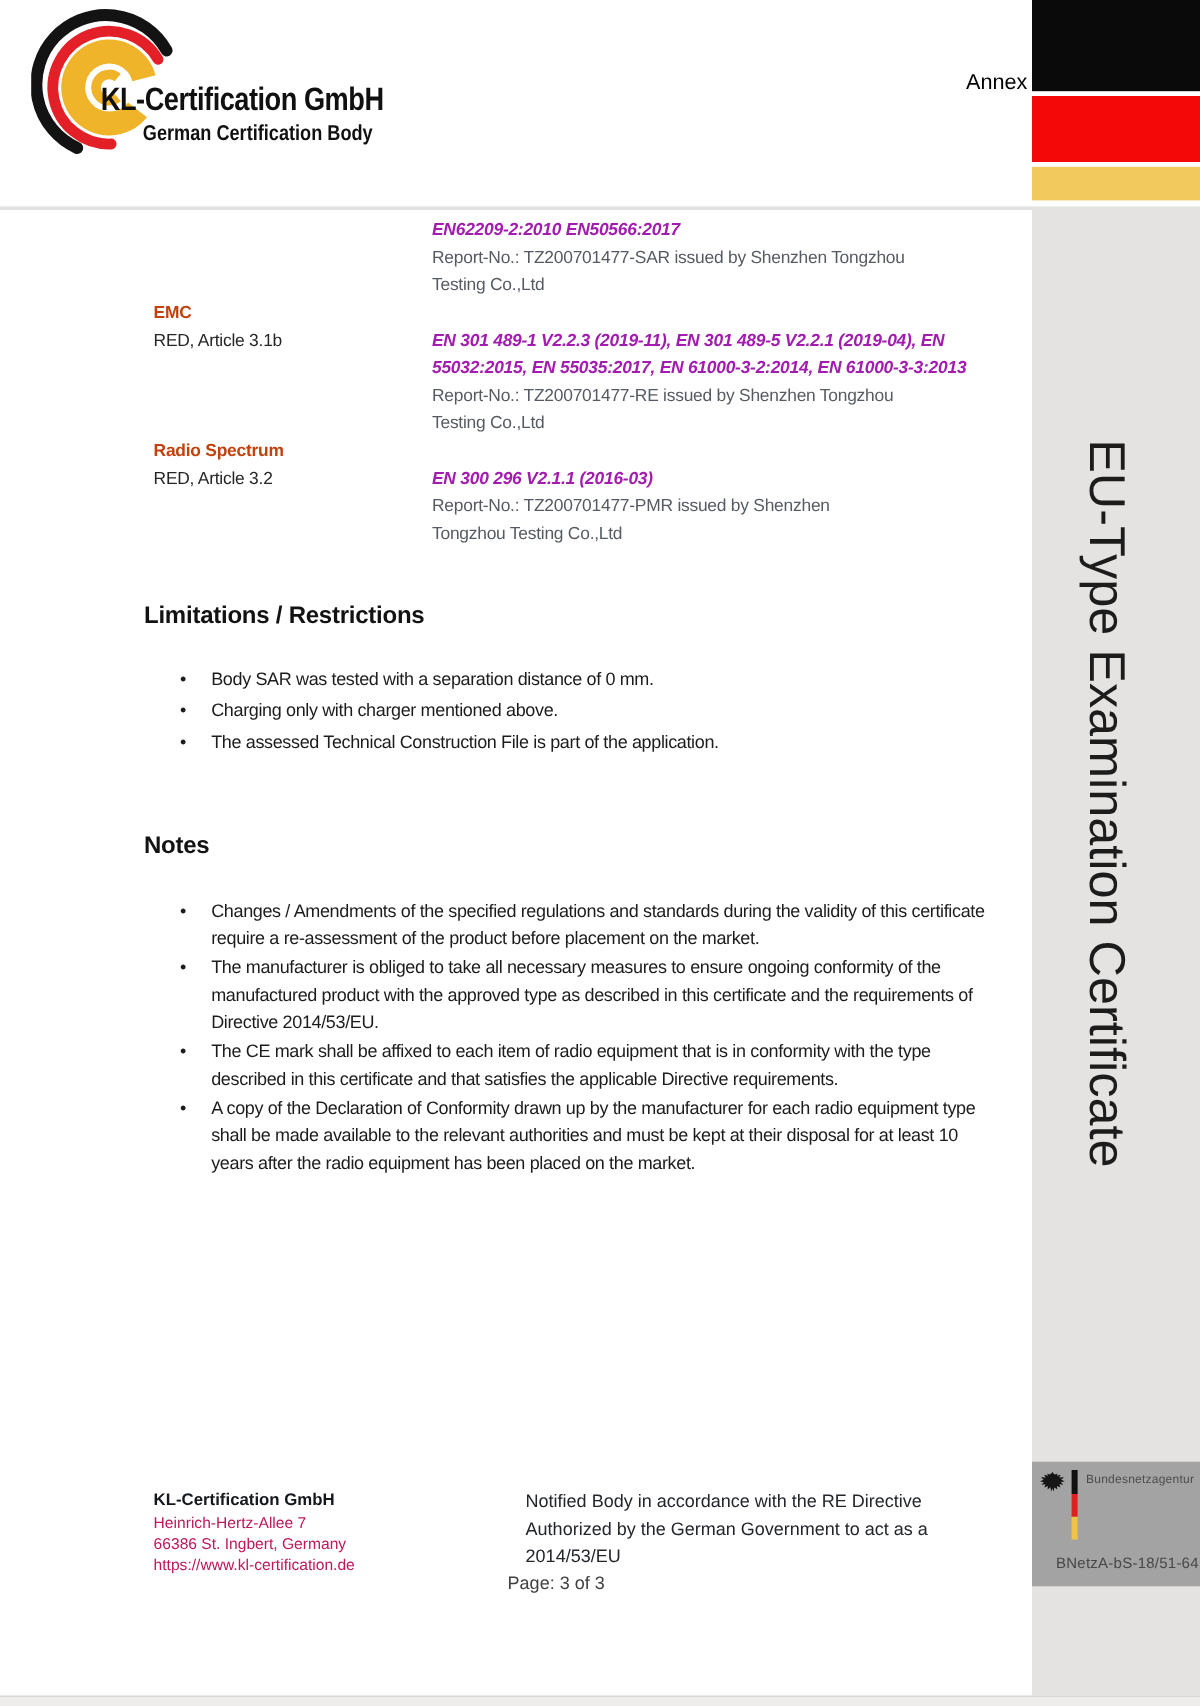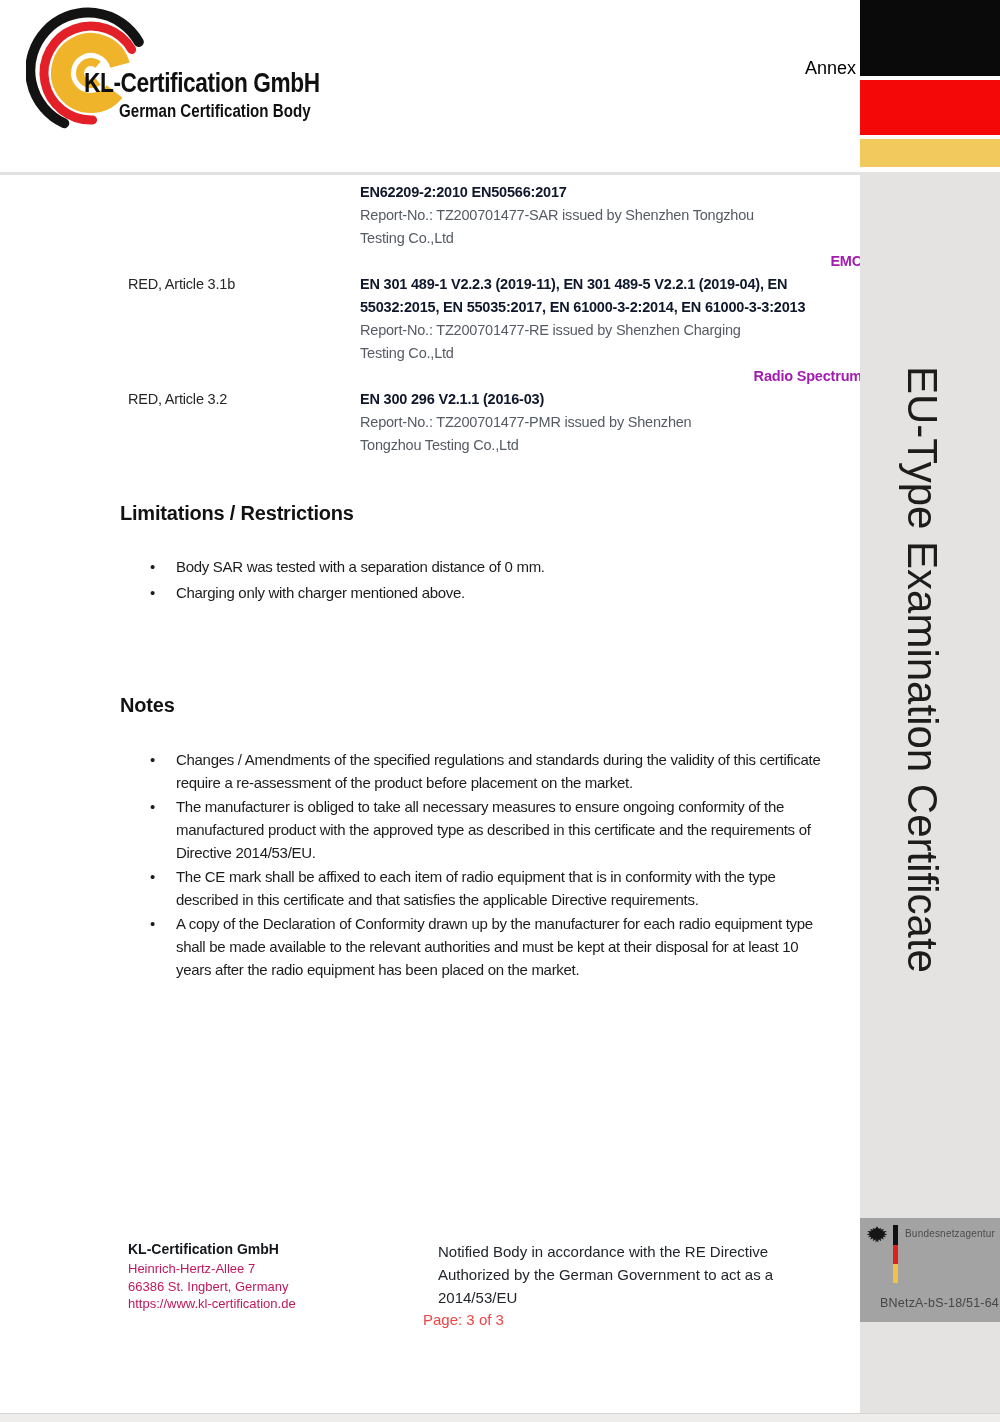--- a/index.html
+++ b/index.html
@@ -18,24 +18,24 @@
     transform:scaleX(.84); transform-origin:left top; white-space:nowrap;
   }
   .annex { position:absolute; left:761px; top:58px; font-size:18px; color:#000000;margin-left:44px; }
   .scan-edge-top { position:absolute; left:0; top:172px; width:860px; height:3px; background:#e3e1e0; }
 
   
   .standards { position:absolute; left:128px; top:181px; width:734px; font-size:14.5px; line-height:23px; letter-spacing:-0.2px; }
   .std-row { display:flex; }
   .col-label { width:232px; flex:none; color:#262626; }
   .col-value { width:470px; }
-  .std-bold { font-weight:bold; color:#0f172a; }
+  .std-bold { font-weight:bold; color:#a21caf;font-style:italic; }
   .report { color:#565b63; }
   .report div { white-space:nowrap; }
-  .group-label { font-weight:bold; color:#a21caf;text-align:right; }
+  .group-label { font-weight:bold; color:#c2410c; }
 
   
   .section { position:absolute; left:120px; }
   .section h2 { margin:0; font-size:20px; font-weight:bold; color:#121212; letter-spacing:-0.2px; }
   .limitations { top:502px; }
   .notes { top:694px; }
   ul.bullets { margin:0; padding:0 0 0 30px; list-style:none; }
   .limitations ul.bullets { margin-top:29px; }
   .notes ul.bullets { margin-top:31px; }
   li.b-item { display:flex; font-size:15px; letter-spacing:-0.3px; }
@@ -43,21 +43,21 @@
   .notes li.b-item { line-height:23px; margin-bottom:1px; }
   .blt { width:26px; flex:none; color:#1c1c1c; }
   .blt::before { content:"\2022"; }
   .li-text { width:650px; color:#1c1c1c; }
 
   
   .f-company { position:absolute; left:128px; top:1241px; font-size:14px; font-weight:bold; color:#14171c; }
   .f-address { position:absolute; left:128px; top:1260px; font-size:13px; line-height:17.5px; color:#be185d; }
   .f-auth { position:absolute; left:438px; top:1240px; font-size:15px; line-height:23px; color:#22252a; }
   .f-auth div { white-space:nowrap; }
-  .f-page { position:absolute; left:423px; top:1311px; font-size:15px; color:#ef4444; }
+  .f-page { position:absolute; left:423px; top:1311px; font-size:15px; color:#404040; }
 
   
   .sidebar { position:absolute; left:860px; top:0; width:140px; height:1422px; background:#ffffff; }
   .stripe { position:absolute; left:0; right:0; }
   .flag-black { top:0; height:76px; background:#0a0a0a; }
   .flag-red { top:80px; height:55px; background:#f50808; }
   .flag-gold { top:139px; height:28px; background:#f2c95c; }
   .side-gray-main { top:172px; height:1046px; background:#e5e3e2; }
   .side-gray-lower { top:1322px; height:91px; background:#e5e3e2; }
   .v-title {
@@ -103,21 +103,21 @@
         </div>
       </div>
     </div>
 
     <div class="group-label">EMC</div>
     <div class="std-row">
       <div class="col-label">RED, Article 3.1b</div>
       <div class="col-value">
         <div class="std-bold">EN 301 489-1 V2.2.3 (2019-11), EN 301 489-5 V2.2.1 (2019-04), EN 55032:2015, EN 55035:2017, EN 61000-3-2:2014, EN 61000-3-3:2013</div>
         <div class="report">
-          <div>Report-No.: TZ200701477-RE issued by Shenzhen Charging</div>
+          <div>Report-No.: TZ200701477-RE issued by Shenzhen Tongzhou</div>
           <div>Testing Co.,Ltd</div>
         </div>
       </div>
     </div>
 
     <div class="group-label">Radio Spectrum</div>
     <div class="std-row">
       <div class="col-label">RED, Article 3.2</div>
       <div class="col-value">
         <div class="std-bold">EN 300 296 V2.1.1 (2016-03)</div>
@@ -134,20 +134,24 @@
     <h2>Limitations / Restrictions</h2>
     <ul class="bullets">
       <li class="b-item">
         <span class="blt"></span>
         <span class="li-text">Body SAR was tested with a separation distance of 0 mm.</span>
       </li>
       <li class="b-item">
         <span class="blt"></span>
         <span class="li-text">Charging only with charger mentioned above.</span>
       </li>
+      <li class="b-item">
+        <span class="blt"></span>
+        <span class="li-text">The assessed Technical Construction File is part of the application.</span>
+      </li>
     </ul>
   </div>
 
   <div class="section notes">
     <h2>Notes</h2>
     <ul class="bullets">
       <li class="b-item">
         <span class="blt"></span>
         <span class="li-text">Changes / Amendments of the specified regulations and standards during the validity of this certificate require a re-assessment of the product before placement on the market.</span>
       </li>

